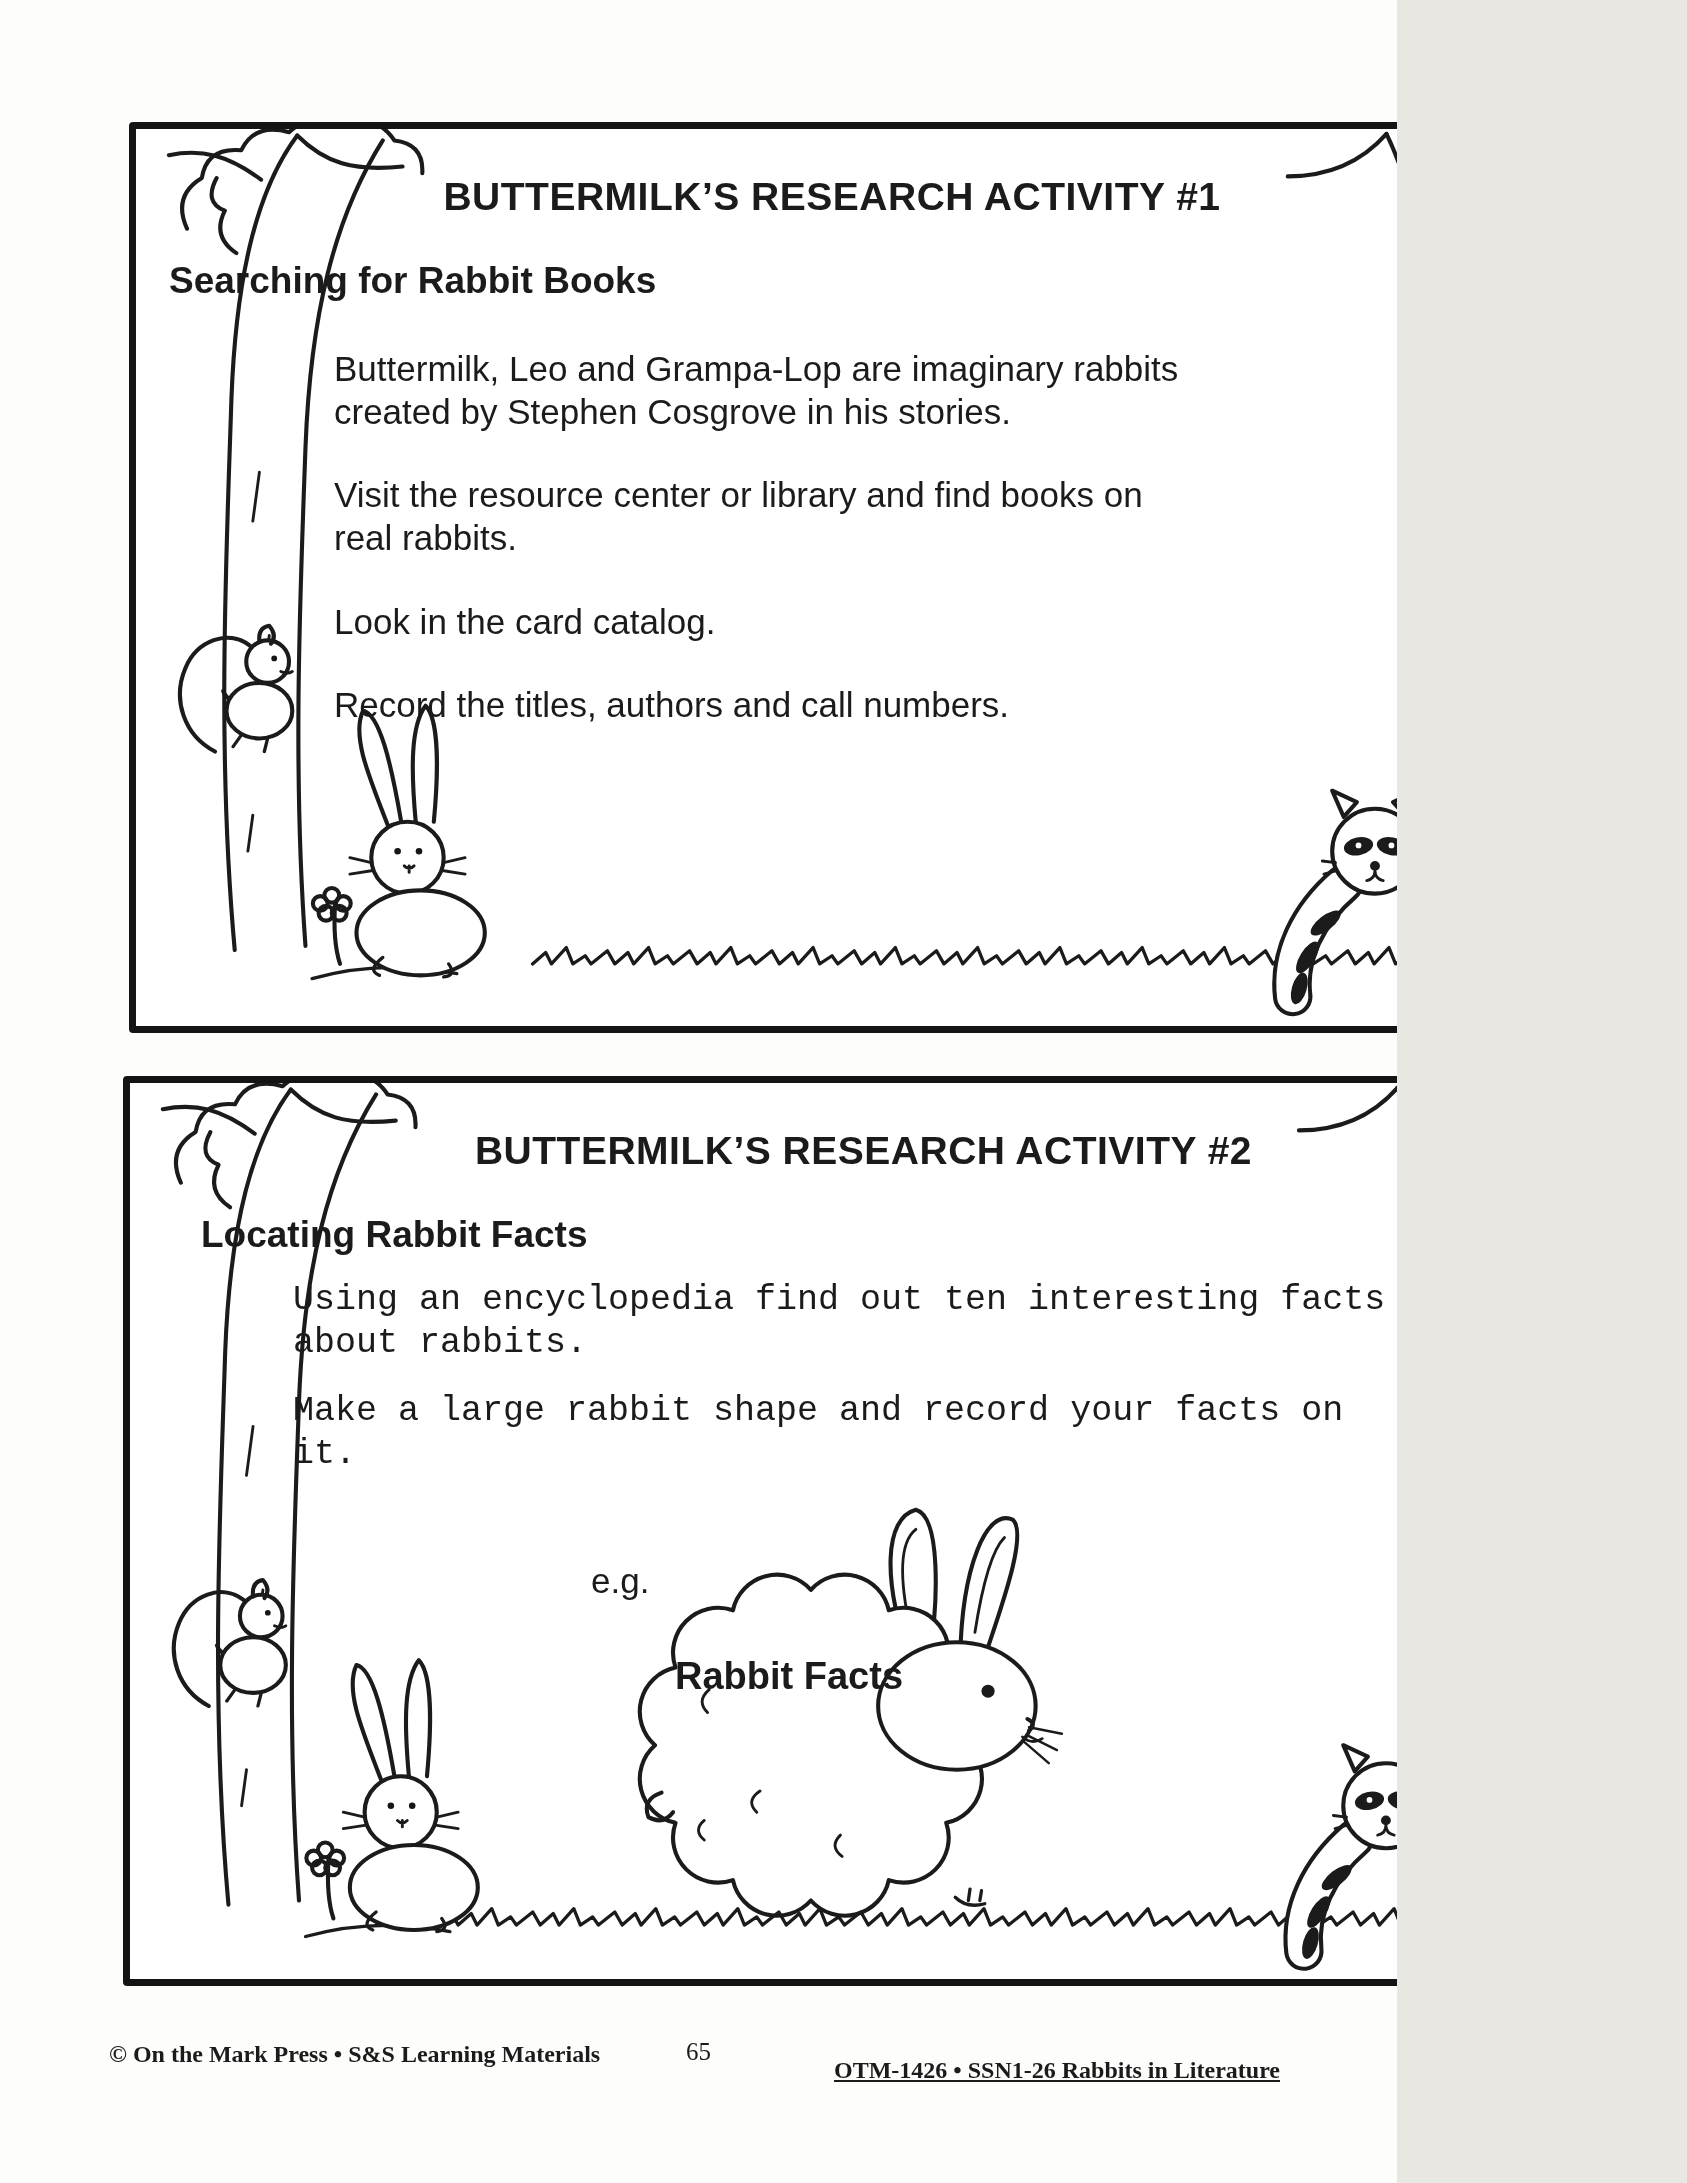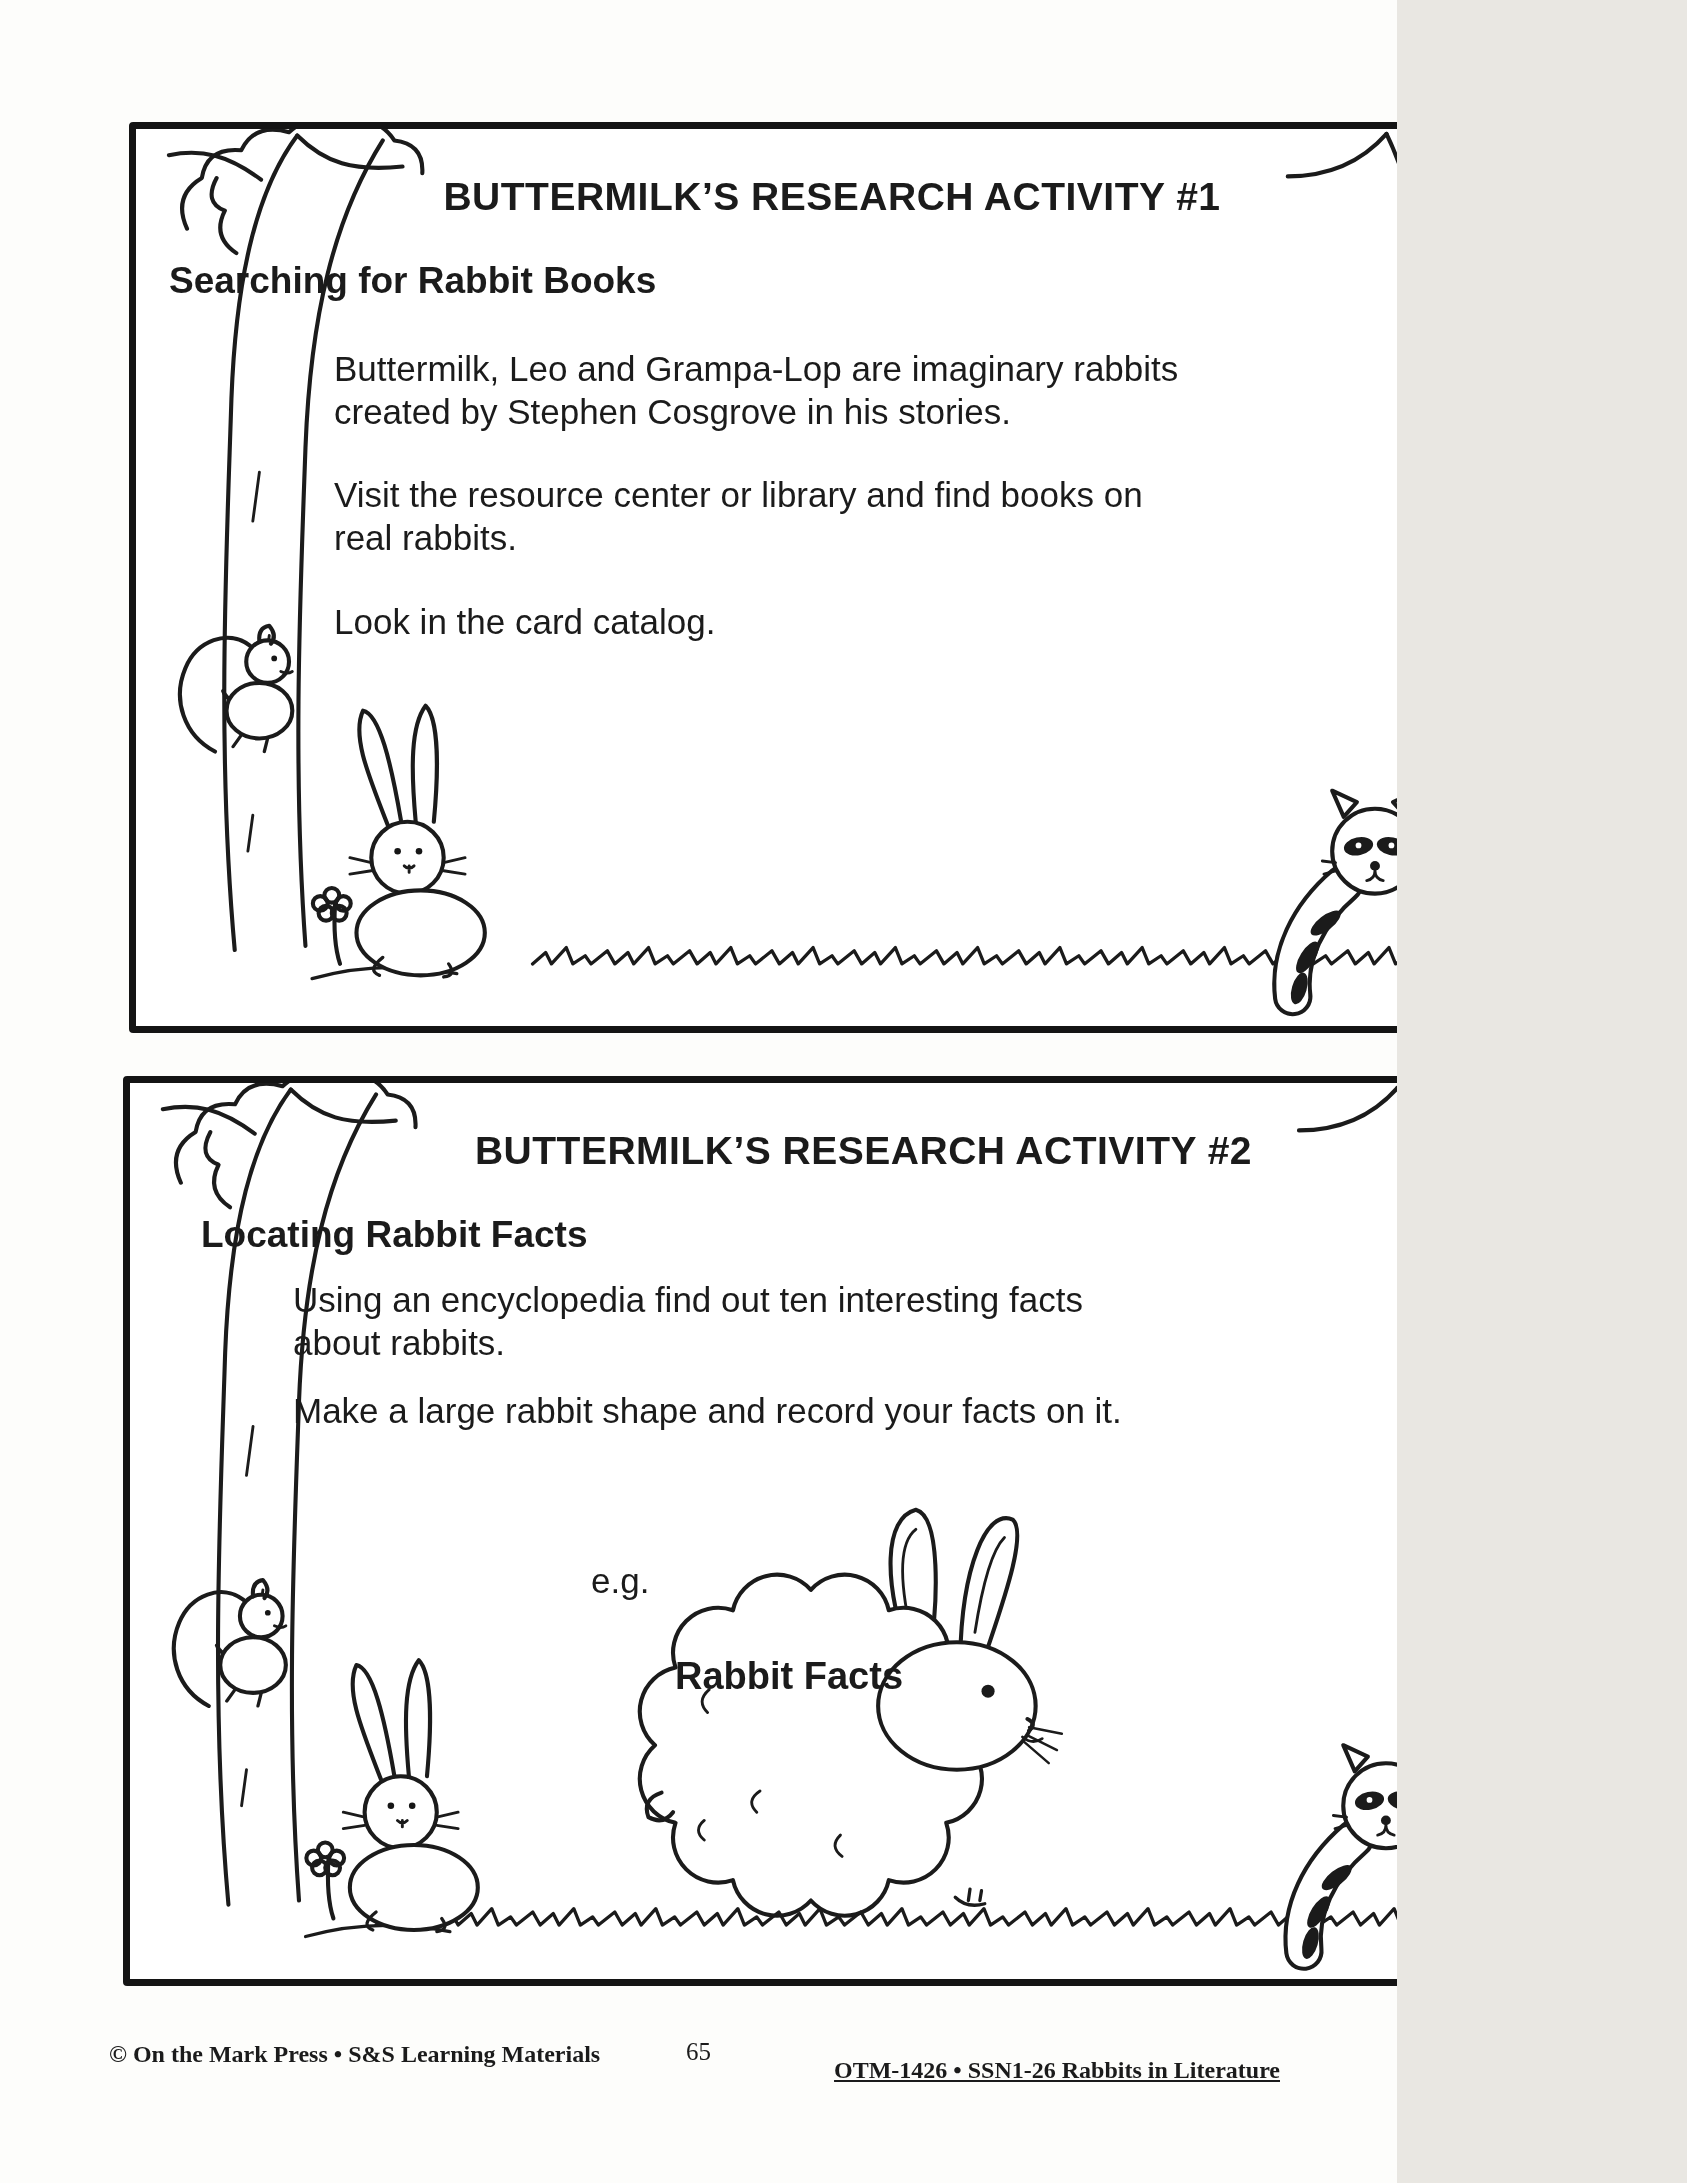--- a/index.html
+++ b/index.html
@@ -19,21 +19,21 @@
     font-size:39px;font-weight:700;letter-spacing:0.5px;z-index:2;
   }
   .card-subtitle{
     position:relative;margin:41px 33px 0;
     font-size:37px;font-weight:700;z-index:2;
   }
   .card-body{position:relative;z-index:2;}
   .card1 .card-body{margin:46px 157px 0 198px;}
   .card2 .card-body{margin:23px 165px 0 125px;}
   .card-body p{margin:0 0 41px;font-size:35px;line-height:1.22;}
-  .card2 .card-body p{margin:12px 0 26px;}
+  .card2 .card-body p{margin:12px 0 26px;font-family:Liberation Mono, monospace;}
   .line{display:block;}
   .eg{position:absolute;left:461px;top:478px;font-size:35px;z-index:3;}
   .rabbit-label{position:absolute;left:545px;top:572px;font-size:38px;font-weight:700;z-index:3;}
   .page-footer{
     position:absolute;left:0;right:0;top:2033px;height:53px;
     font-family:"Liberation Serif","DejaVu Serif",serif;font-size:24px;font-weight:700;
   }
   .footer-left{position:absolute;left:109px;top:8.2px;}
   .footer-center{position:absolute;left:50%;top:5px;transform:translateX(-50%);font-weight:400;font-size:25px;}
   .footer-right{position:absolute;right:117px;top:24px;text-decoration:underline;}
@@ -133,20 +133,23 @@
         <span class="line">Buttermilk, Leo and Grampa-Lop are imaginary rabbits</span>
         <span class="line">created by Stephen Cosgrove in his stories.</span>
       </p>
       <p>
         <span class="line">Visit the resource center or library and find books on</span>
         <span class="line">real rabbits.</span>
       </p>
       <p>
         <span class="line">Look in the card catalog.</span>
       </p>
+      <p>
+        <span class="line">Record the titles, authors and call numbers.</span>
+      </p>
     </div>
   </section>
 
   <section class="card card2">
     <svg class="deco" viewBox="0 0 1742 1096" preserveAspectRatio="none">
       <g stroke="#1b1b1b" stroke-width="5" fill="none" stroke-linecap="round" stroke-linejoin="round">
 
         <g>
           <path d="M196 8 C150 70 122 170 116 330 C110 520 98 760 120 1005"></path>
           <path d="M300 14 C240 110 212 230 206 390 C200 560 190 780 206 1000"></path>

